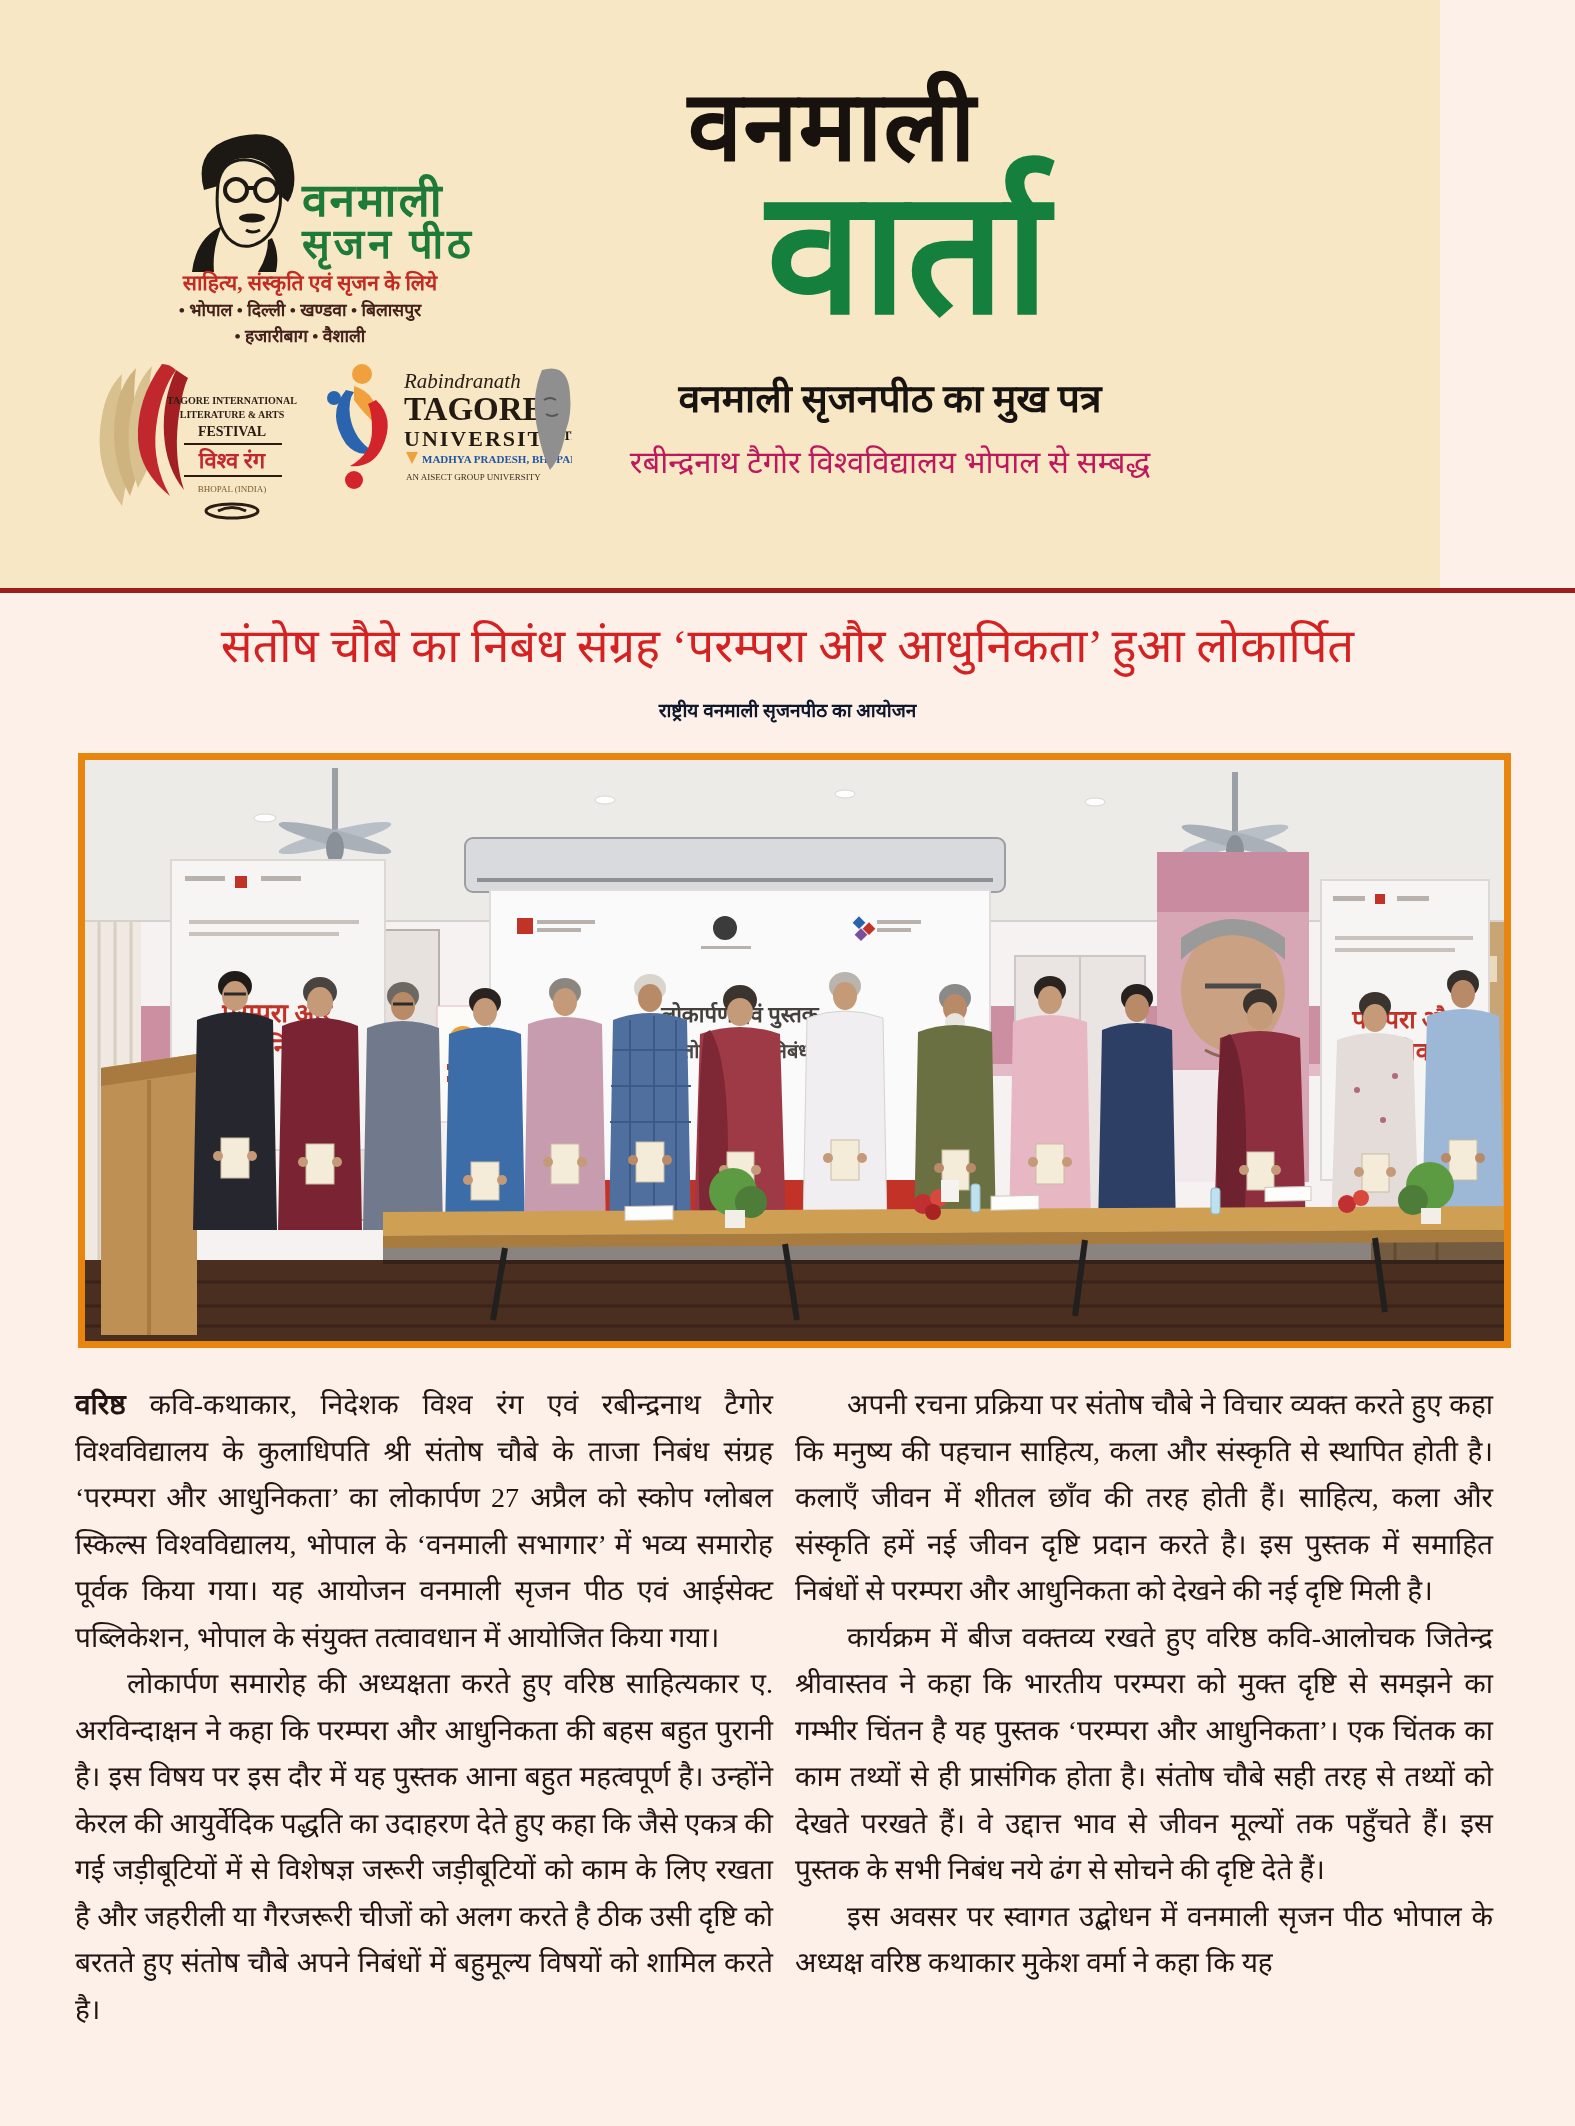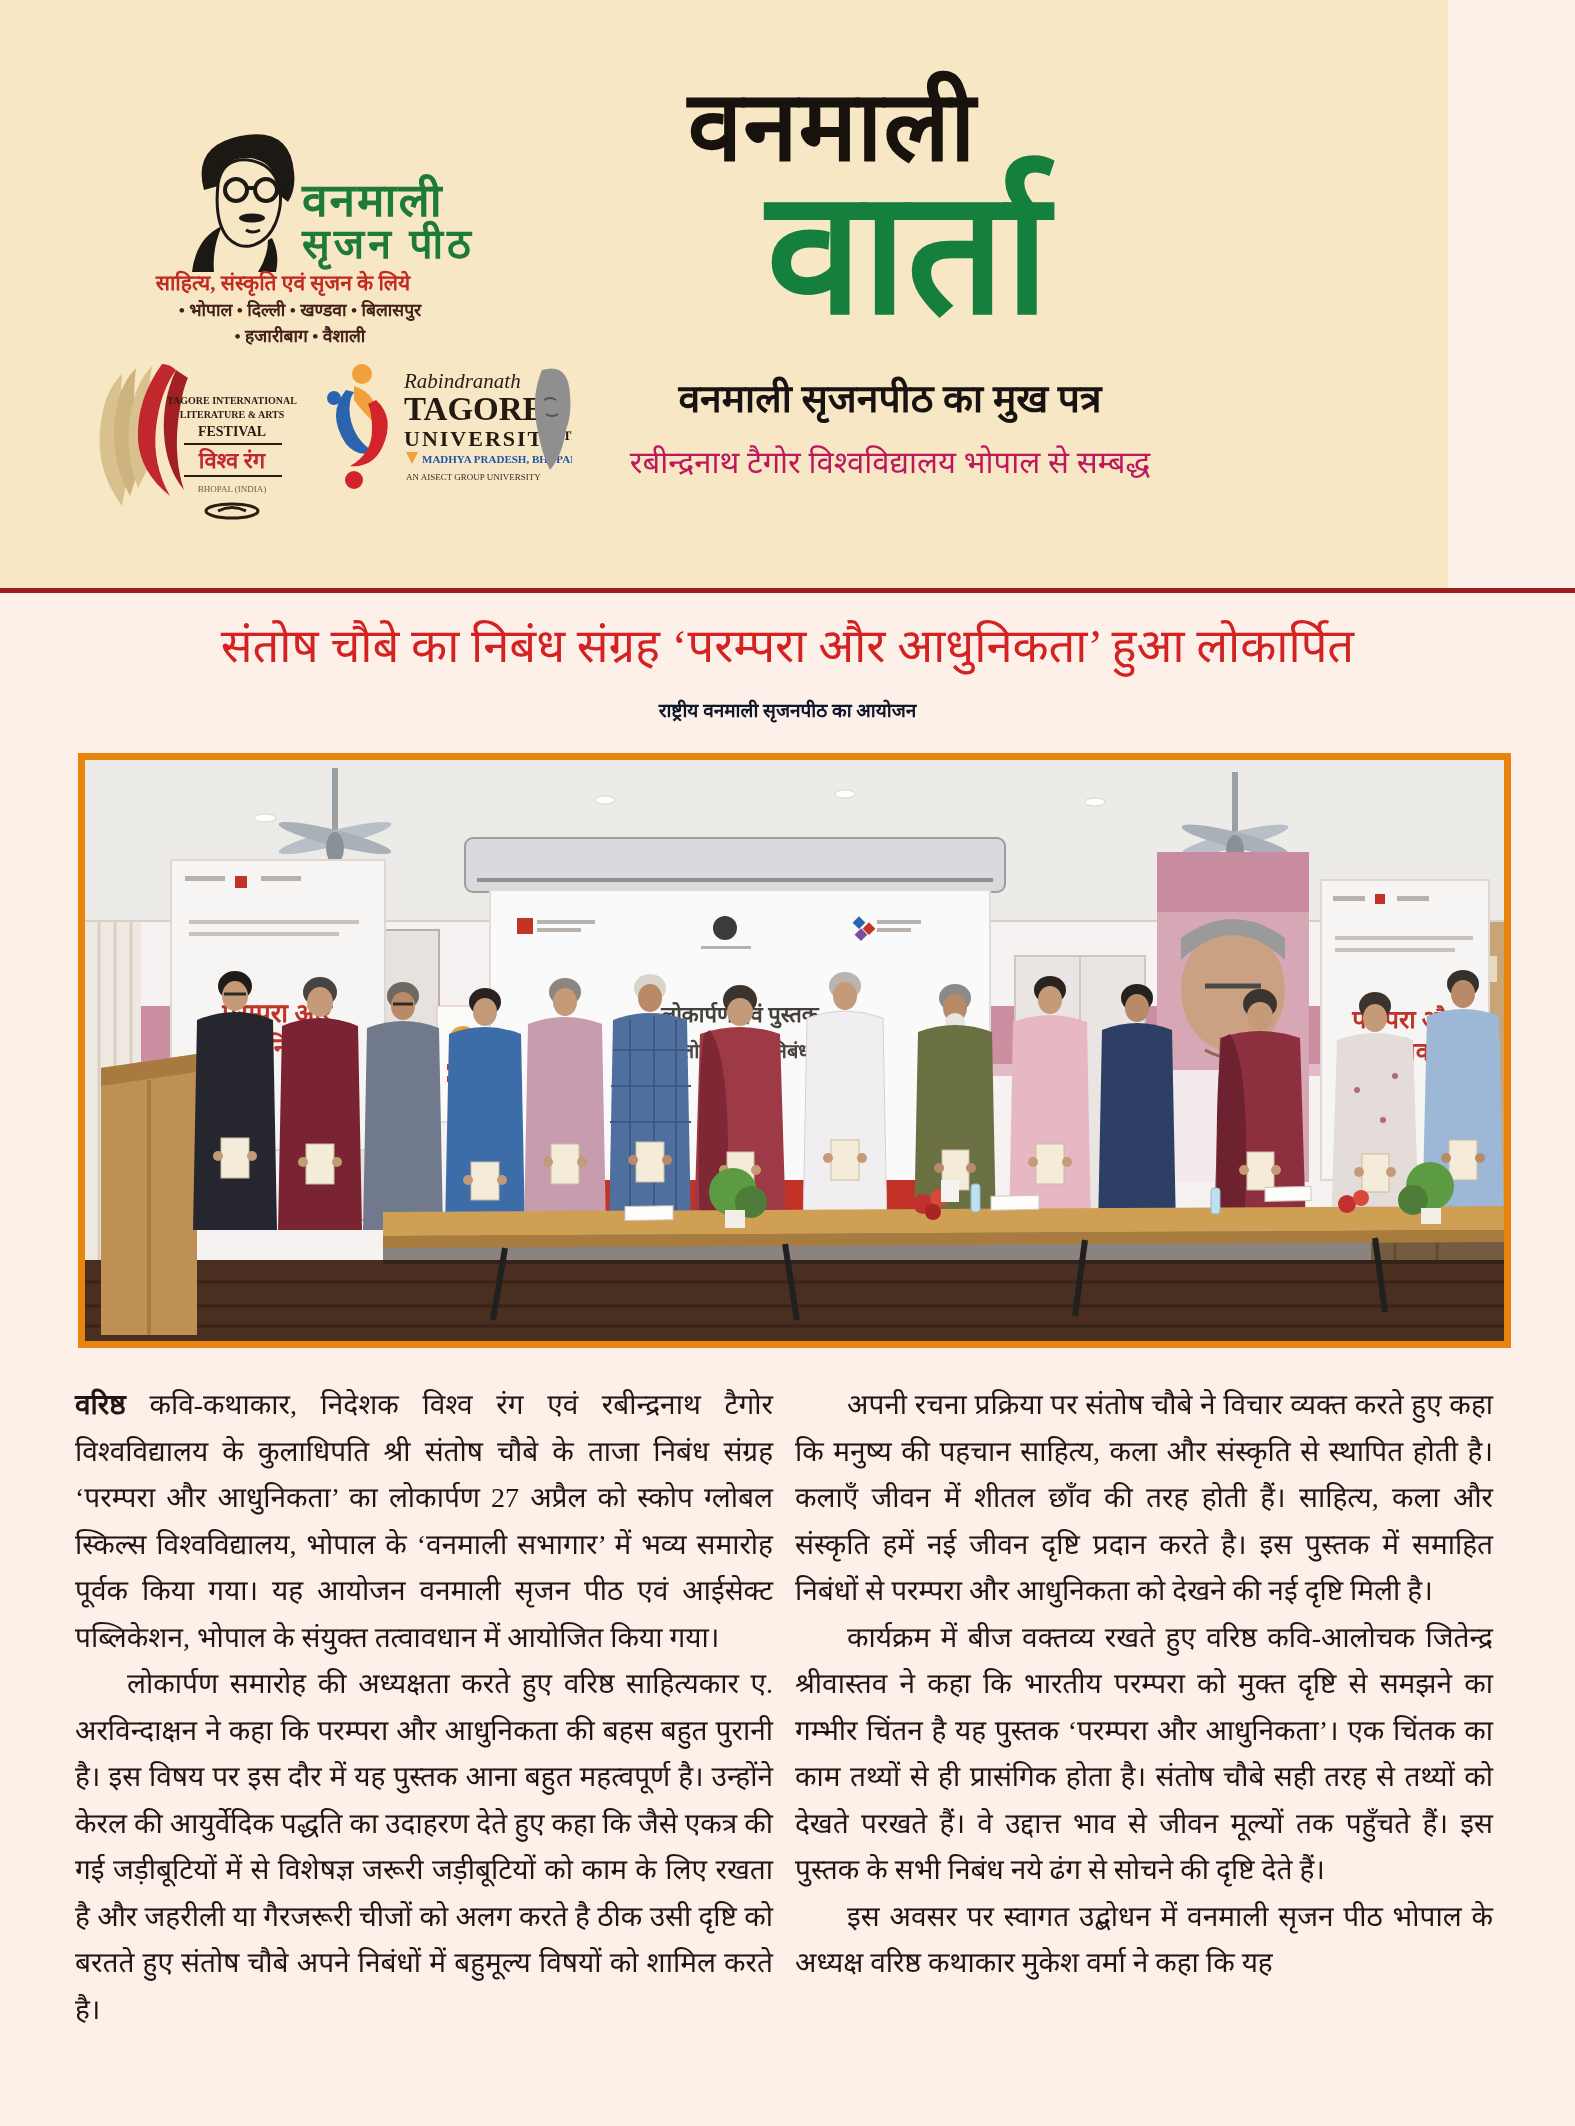--- a/index.html
+++ b/index.html
@@ -1,24 +1,24 @@
 <!DOCTYPE html>
 <html><head>
 <meta charset="utf-8">
 <style>
   html,body{margin:0;padding:0;background:#888;}
   .page{position:relative;width:1575px;height:2126px;background:#fdf0e9;overflow:hidden;
         font-family:"Liberation Serif","DejaVu Serif",serif;}
-  .masthead{position:absolute;left:0;top:0;width:1440px;height:590px;background:#f8e7c5;padding-left:8px;}
+  .masthead{position:absolute;left:0;top:0;width:1440px;height:590px;background:#f8e7c5;}
   
   .face-wrap{position:absolute;left:188px;top:130px;width:122px;height:142px;}
   .logo-green{position:absolute;left:302px;top:178px;color:#1d7a38;font-weight:bold;line-height:1.0;}
   .logo-green .l1{font-size:46px;letter-spacing:2px;}
   .logo-green .l2{font-size:41px;letter-spacing:4px;}
-  .logo-tagline{position:absolute;left:103px;top:268px;width:360px;text-align:center;
+  .logo-tagline{position:absolute;left:130px;top:268px;width:360px;text-align:center;
        color:#c22a22;font-size:21px;font-weight:bold;}
   .logo-cities{position:absolute;left:120px;top:297px;width:360px;text-align:center;
        color:#43201a;font-size:17.5px;font-weight:bold;line-height:1.5;}
   
   .fest-logo{position:absolute;left:92px;top:356px;width:212px;height:180px;}
   .univ-logo{position:absolute;left:322px;top:352px;width:250px;height:186px;}
   
   .t-black{position:absolute;left:560px;top:78px;width:600px;text-align:center;
        color:#17120e;font-size:98px;font-weight:bold;line-height:1;letter-spacing:1px;transform:translateX(-28px);}
   .t-red{position:absolute;left:560px;top:168px;width:640px;text-align:center;

